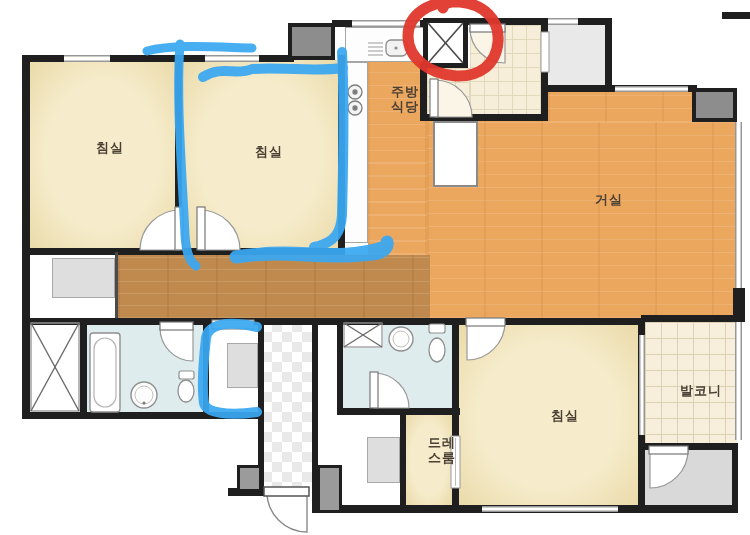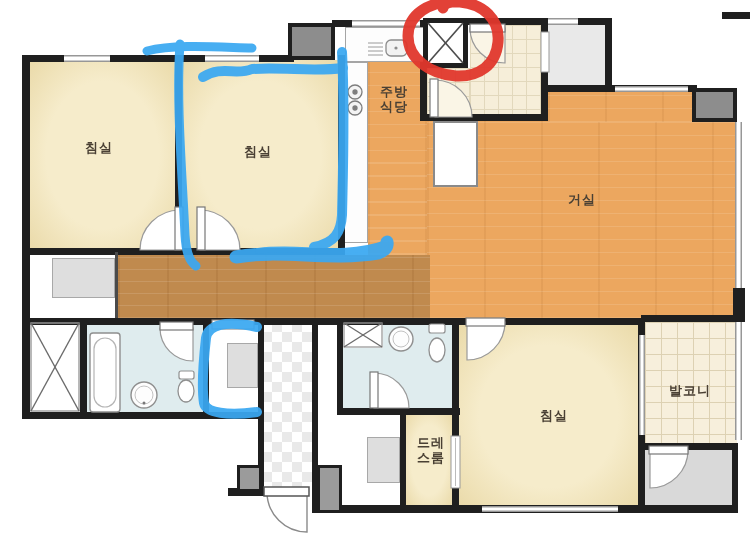--- a/index.html
+++ b/index.html
@@ -29,21 +29,21 @@
   .gray-dk{background:#8d8d8d;border:4px solid #1f1f1f;box-sizing:border-box;z-index:32;position:absolute;}
   .gray-md{background:#9b9b9b;border:3px solid #1f1f1f;box-sizing:border-box;z-index:32;position:absolute;}
   .graybox{background:#dedede;border:1px solid #a8a8a8;box-sizing:border-box;}
   .white-rm{background:#ffffff;}
   .lgray-rm{background:#e9e9e9;}
   .counter{background:#fdfdfd;border:1px solid #a5a5a5;box-sizing:border-box;}
   .window{position:absolute;background:#fff;z-index:35;}
   .window.h{box-shadow:inset 0 1.5px 0 #979797, inset 0 -1.5px 0 #979797;}
   .window.v{box-shadow:inset 1.5px 0 0 #979797, inset -1.5px 0 0 #979797;}
   .lbl{position:absolute;z-index:50;font-weight:bold;font-size:13px;color:#4a4034;
-       text-align:center;line-height:15px;letter-spacing:1px;}
+       text-align:center;line-height:15px;letter-spacing:1px;margin-left:11px;}
   #watermark{position:absolute;z-index:50;left:340px;top:264px;width:90px;font-weight:bold;
        font-size:17px;letter-spacing:2.5px;color:rgba(255,255,255,0.55);}
   svg.layer{position:absolute;left:0;top:0;z-index:40;}
   svg.anno{z-index:60;}
 </style>
 </head>
 <body>
 
 <div id="plan">
 
@@ -232,21 +232,21 @@
       <rect x="264" y="487" width="45" height="9" fill="#fff" stroke="#555" stroke-width="1.5"></rect>
     </g>
   </svg>
 
   <div class="lbl" style="left:55px;top:140px;width:88px;"><span>침실</span></div>
   <div class="lbl" style="left:214px;top:144px;width:88px;"><span>침실</span></div>
   <div class="lbl" style="left:368px;top:84px;width:52px;">
     <div>주방</div>
     <div>식당</div>
   </div>
-  <div class="lbl" style="left:545px;top:192px;width:74px;"><span>거실</span></div>
+  <div class="lbl" style="left:561px;top:192px;width:74px;"><span>거실</span></div>
   <div class="lbl" style="left:517px;top:408px;width:74px;"><span>침실</span></div>
   <div class="lbl" style="left:651px;top:383px;width:78px;"><span>발코니</span></div>
   <div class="lbl" style="left:407px;top:435px;width:48px;">
     <div>드레</div>
     <div>스룸</div>
   </div>
 
 
   <svg class="layer anno" width="750" height="535" viewBox="0 0 750 535" fill="none" stroke-linecap="round" stroke-linejoin="round">
     <g opacity="0.93">

